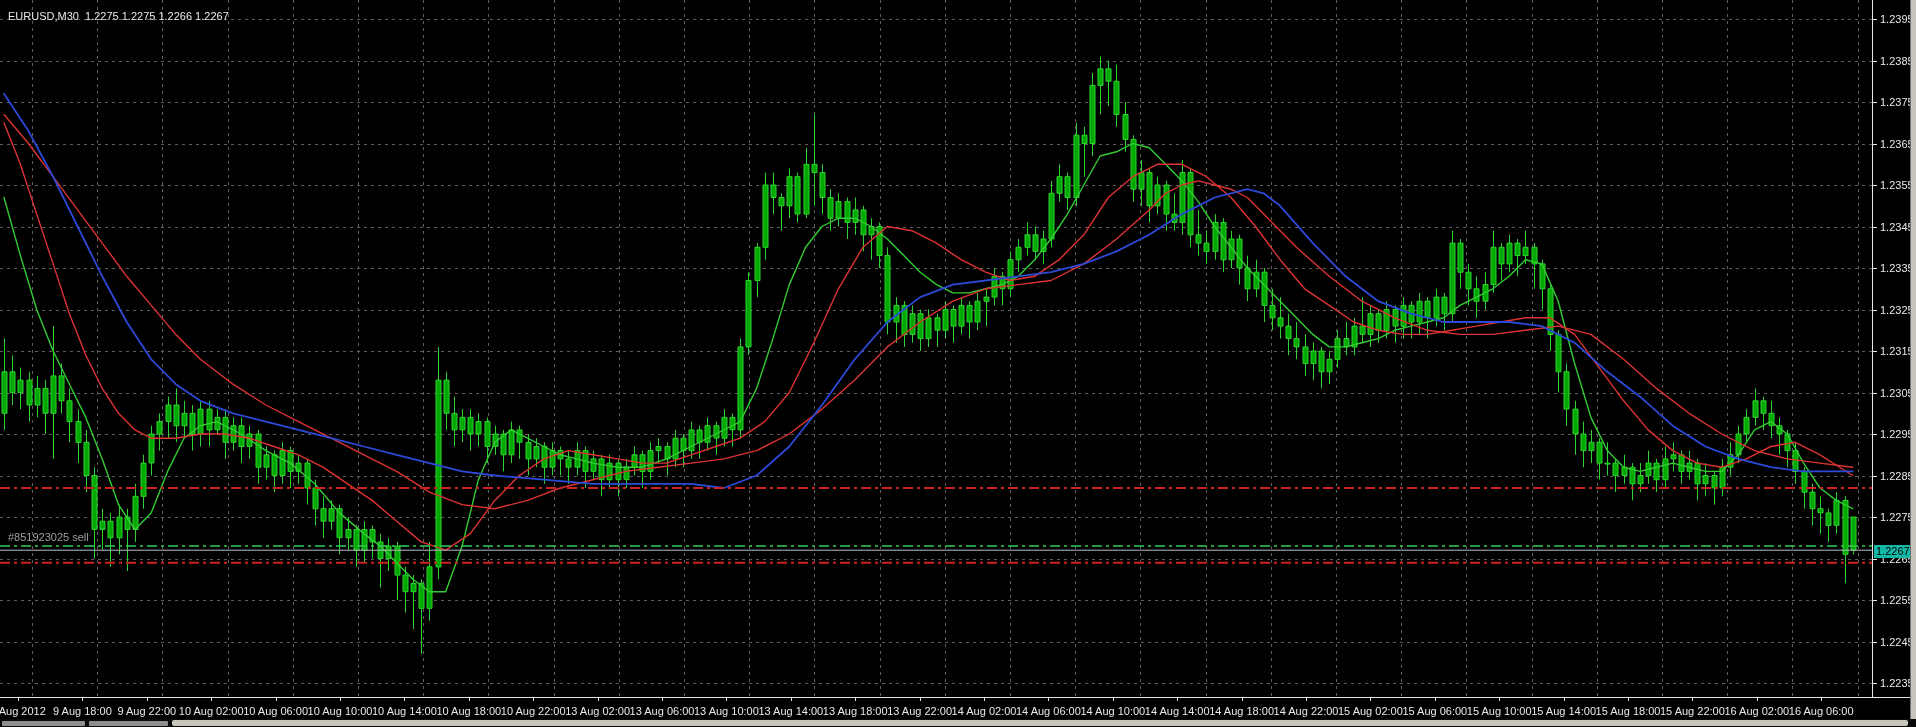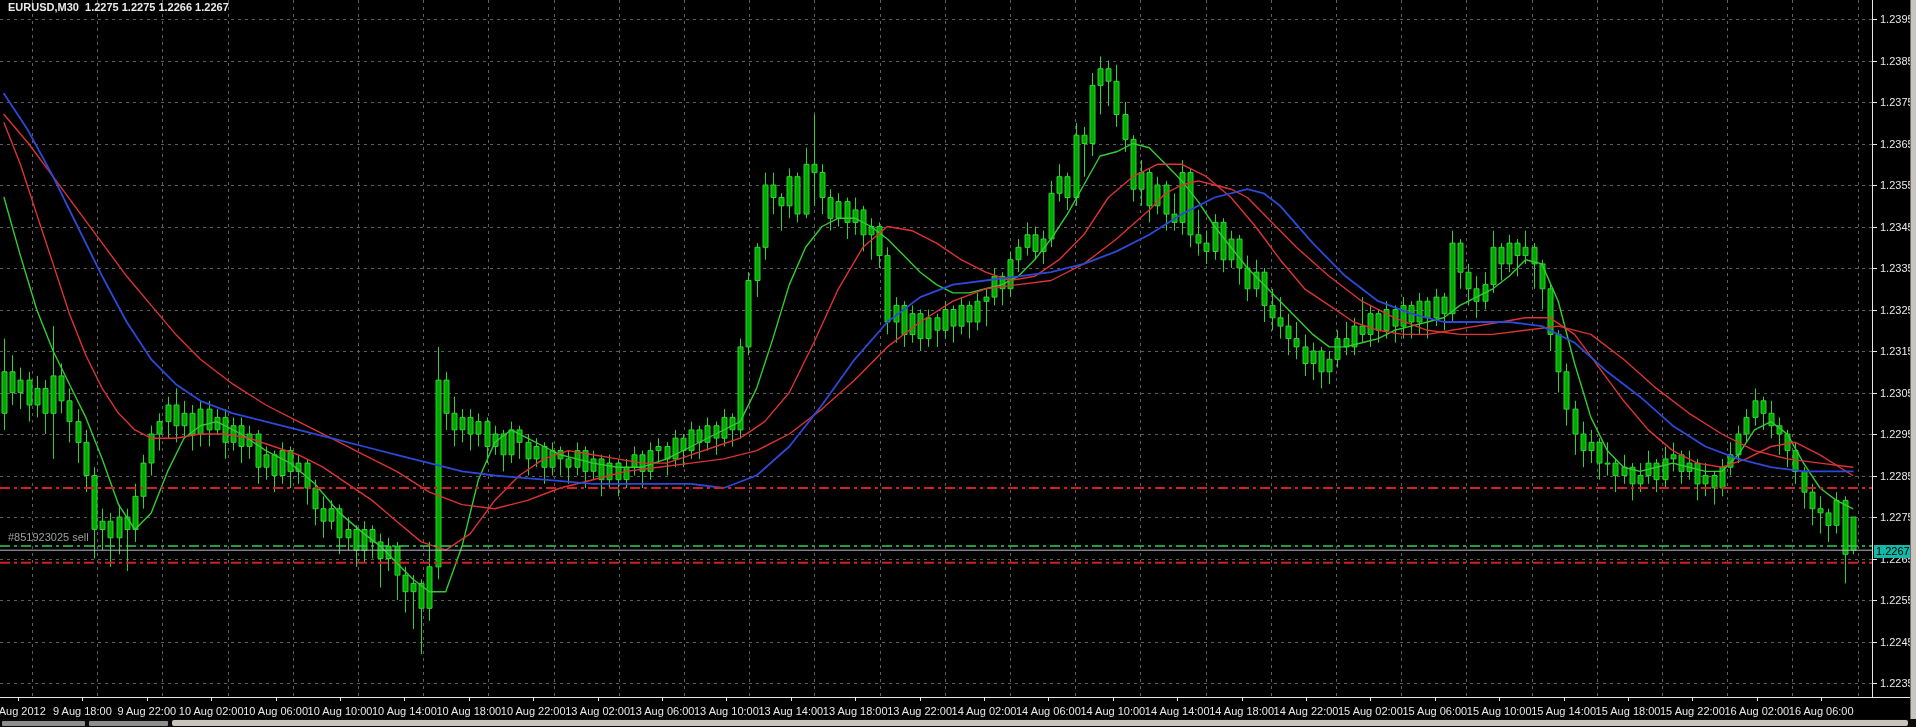--- a/index.html
+++ b/index.html
@@ -1,20 +1,20 @@
 <!DOCTYPE html>
 <html><head>
 <meta charset="utf-8">
 <style>
   html,body{margin:0;padding:0;background:#000;}
   #chart-window{position:relative;width:1916px;height:727px;background:#000;overflow:hidden;
     font-family:"Liberation Sans",sans-serif;}
   #plot-svg{position:absolute;left:0;top:0;}
   .overlay{position:absolute;font-family:"Liberation Sans",sans-serif;}
-  #chart-title{left:8px;top:1px;font-size:11px;font-weight:bold;color:#e8e8e8;white-space:pre;}
+  #chart-title{left:8px;top:10px;font-size:11px;font-weight:normal;color:#e8e8e8;white-space:pre;}
   #order-label{left:8px;top:531px;font-size:11px;color:#9aa0a0;}
   #price-tag{left:1874px;top:545px;width:36px;height:13px;background:#14b8a6;color:#000;
     font-size:11px;line-height:13px;padding-left:2px;}
   #right-strip{left:1910px;top:0;width:6px;height:727px;background:#c9c5bd;border-left:1px solid #6f6f6f;box-sizing:border-box;}
   #h-scrollbar{left:0;top:719px;width:1916px;height:8px;background:#0a0a0a;}
   #h-scrollbar .seg{position:absolute;top:2px;height:5px;background:#8f8f8f;border-radius:1px;}
   #h-scrollbar #seg1{left:2px;width:83px;}
   #h-scrollbar #seg2{left:89px;width:79px;}
   #h-scrollbar #thumb{position:absolute;left:172px;top:1px;width:1736px;height:6px;background:#c9c5bd;border-radius:2px;}
 </style>

